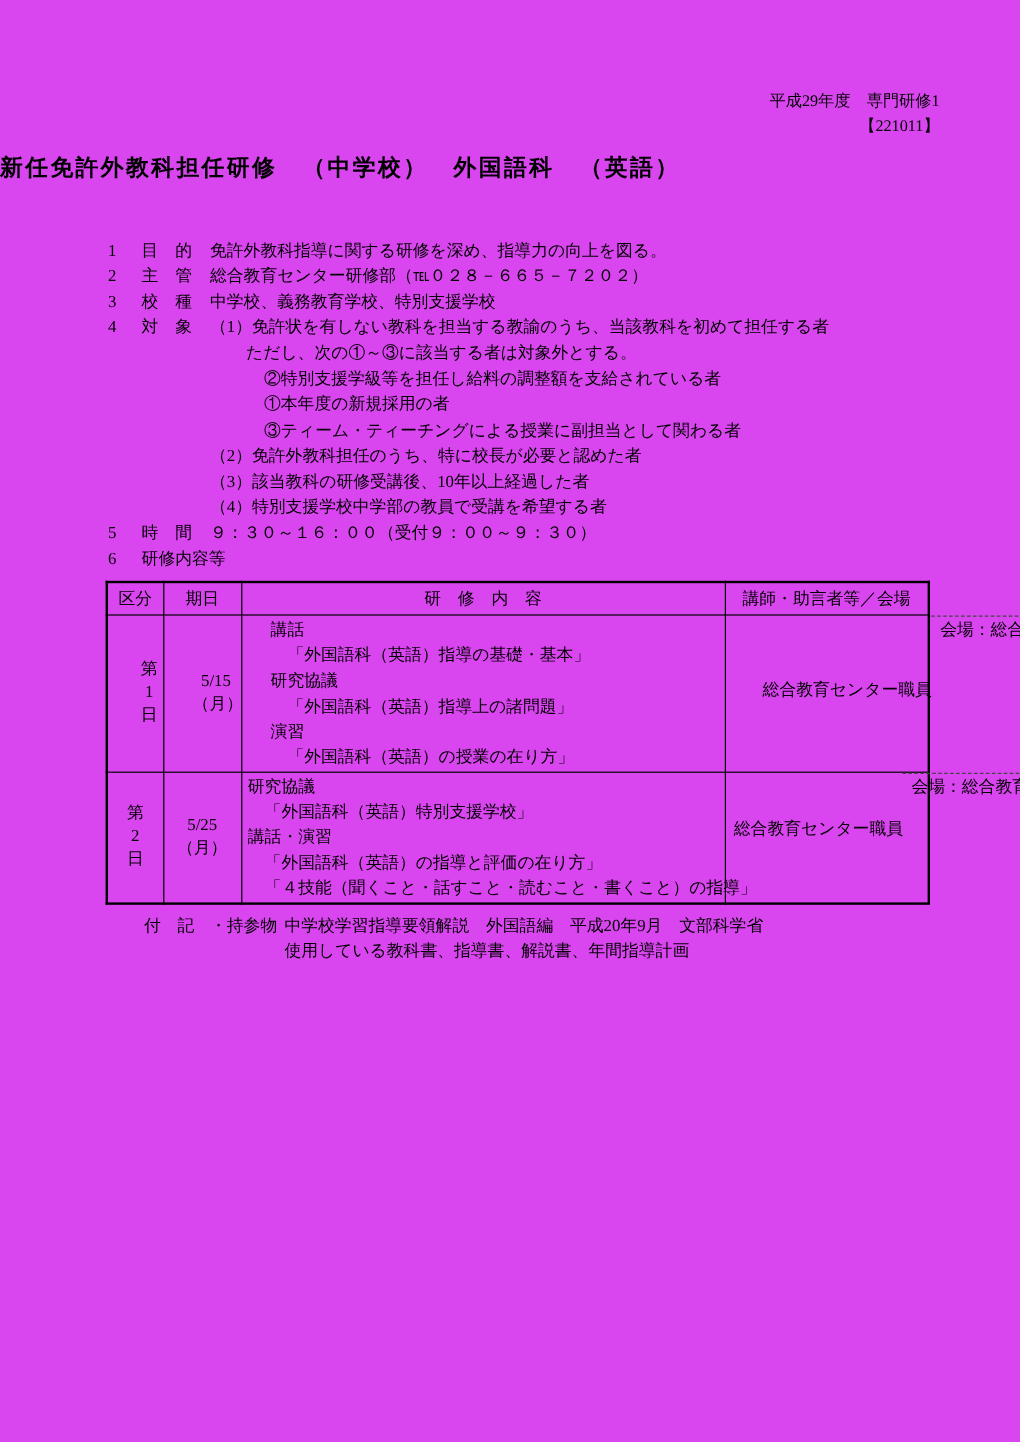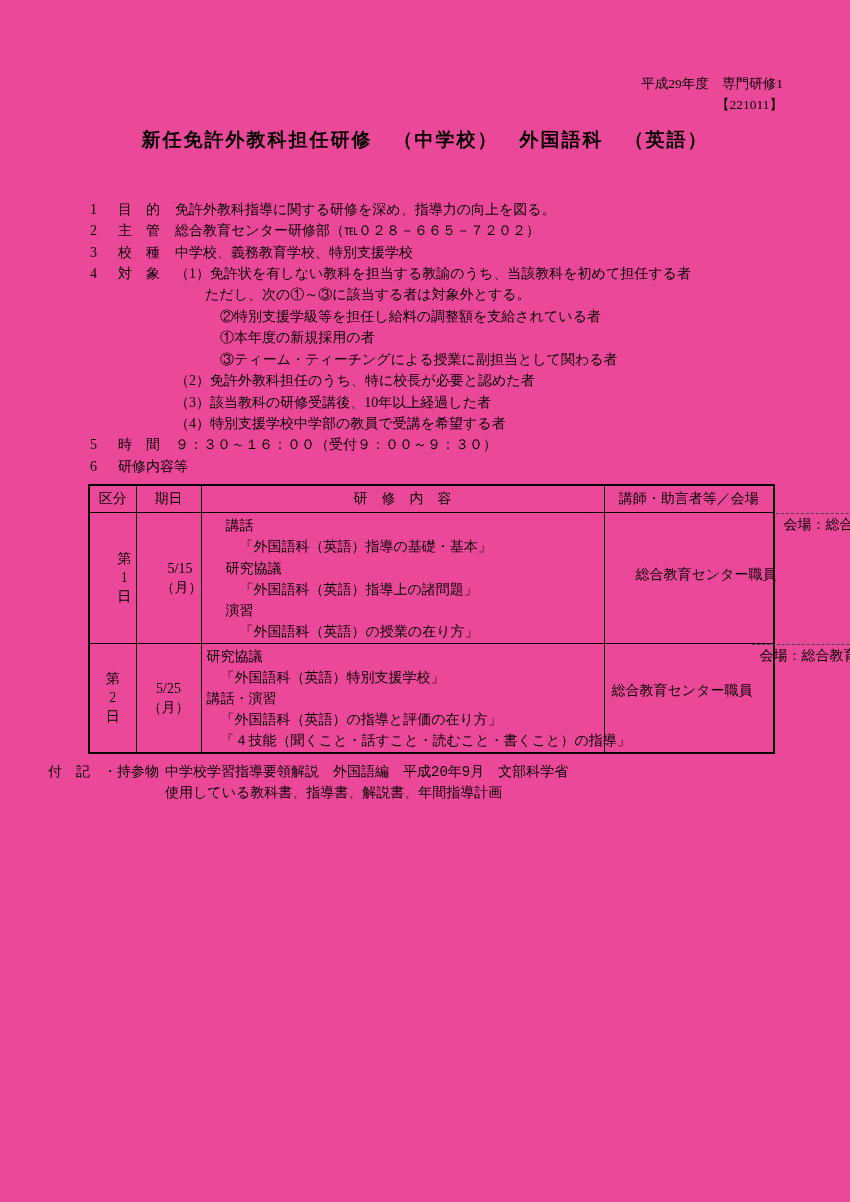--- a/index.html
+++ b/index.html
@@ -1,36 +1,35 @@
 <!DOCTYPE html>
 <html><head>
 <meta charset="utf-8">
 <style>
   html,body { margin:0; padding:0; background:#ffffff; }
   .page {
     position:relative;
     width:850px; height:1202px;
-    background:#ec4899;
+    background:#d946ef;
     color:#000000;
     font-family:"Liberation Serif","DejaVu Serif",serif;
     font-size:14px;
     overflow:hidden;
     box-sizing:border-box;
   }
   
   .doc-meta {
     padding:73px 67px 0 0;
     text-align:right;
     font-size:13.5px;
     line-height:21px;
   }
   
   .doc-title {
     margin:12px 0 0 0;
-    text-align:center;
     font-family:"Liberation Sans","DejaVu Sans",sans-serif;
     font-weight:bold;
     font-size:19px;
     letter-spacing:2px;
   }
   
   .body-list {
     margin:46px 55px 0 90px;
     line-height:21.4px;
   }
@@ -62,21 +61,21 @@
   .cl.q { margin-left:14px; }
   td.staff { padding:0; vertical-align:top; }
   .staff-wrap { display:flex; flex-direction:row; }
   .row1 td { height:124px;padding-left:24px; }
   .row2 td { height:95px; }
   .row1 .staff-wrap { height:124px; }
   .row2 .staff-wrap { height:95px; }
   .instructor { flex:1; display:flex; align-items:center; padding-left:7px; white-space:nowrap; }
   .venue { border-top:1px dashed #444; padding:2px 0 3px 7px; white-space:nowrap; }
   
-  .note { margin:8px 55px 0 48px; line-height:21.5px;font-family:Liberation Mono, monospace; }
+  .note { margin:8px 55px 0 120px; line-height:21.5px; }
   .note-num   { display:inline-block; width:55px; }
   .note-label { display:inline-block; width:62px; }
   .note-line2 { margin-left:117px; }
 </style>
 </head>
 <body>
 
 <div class="page">
 
   <div class="doc-meta">

